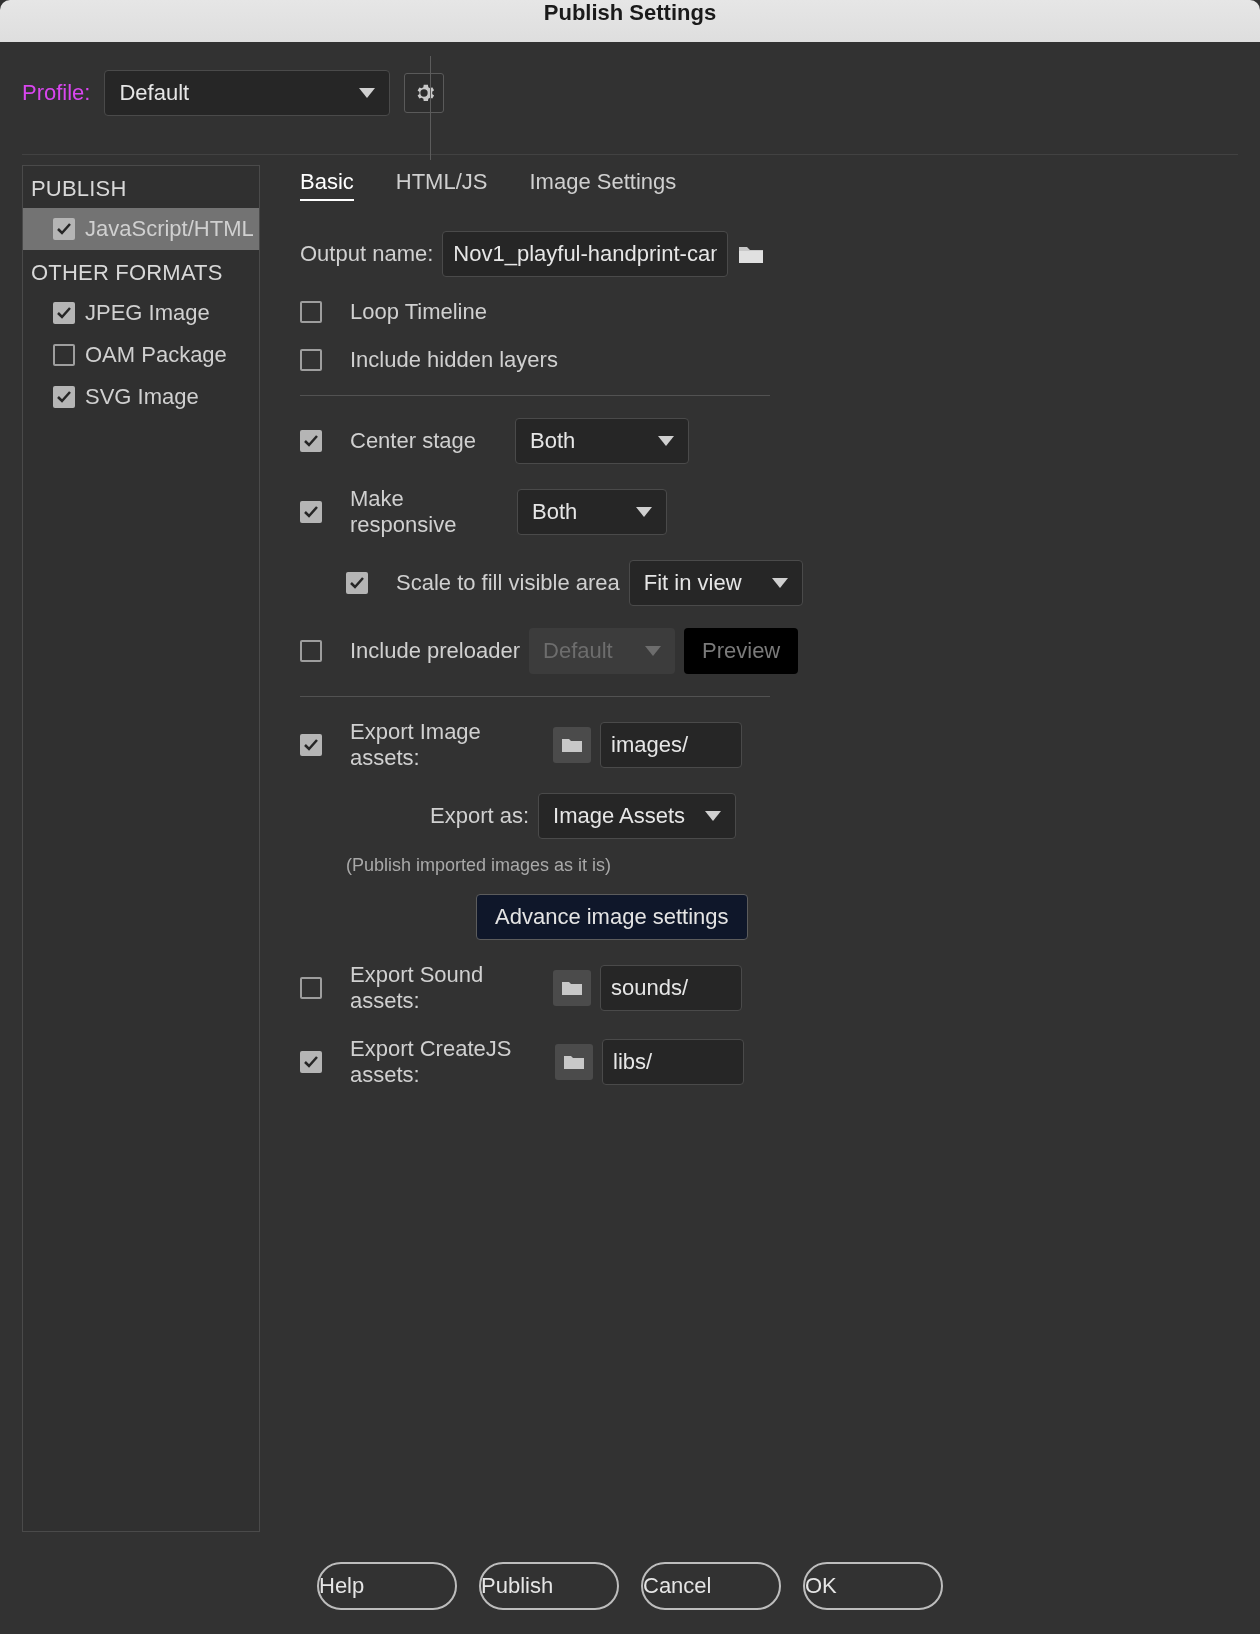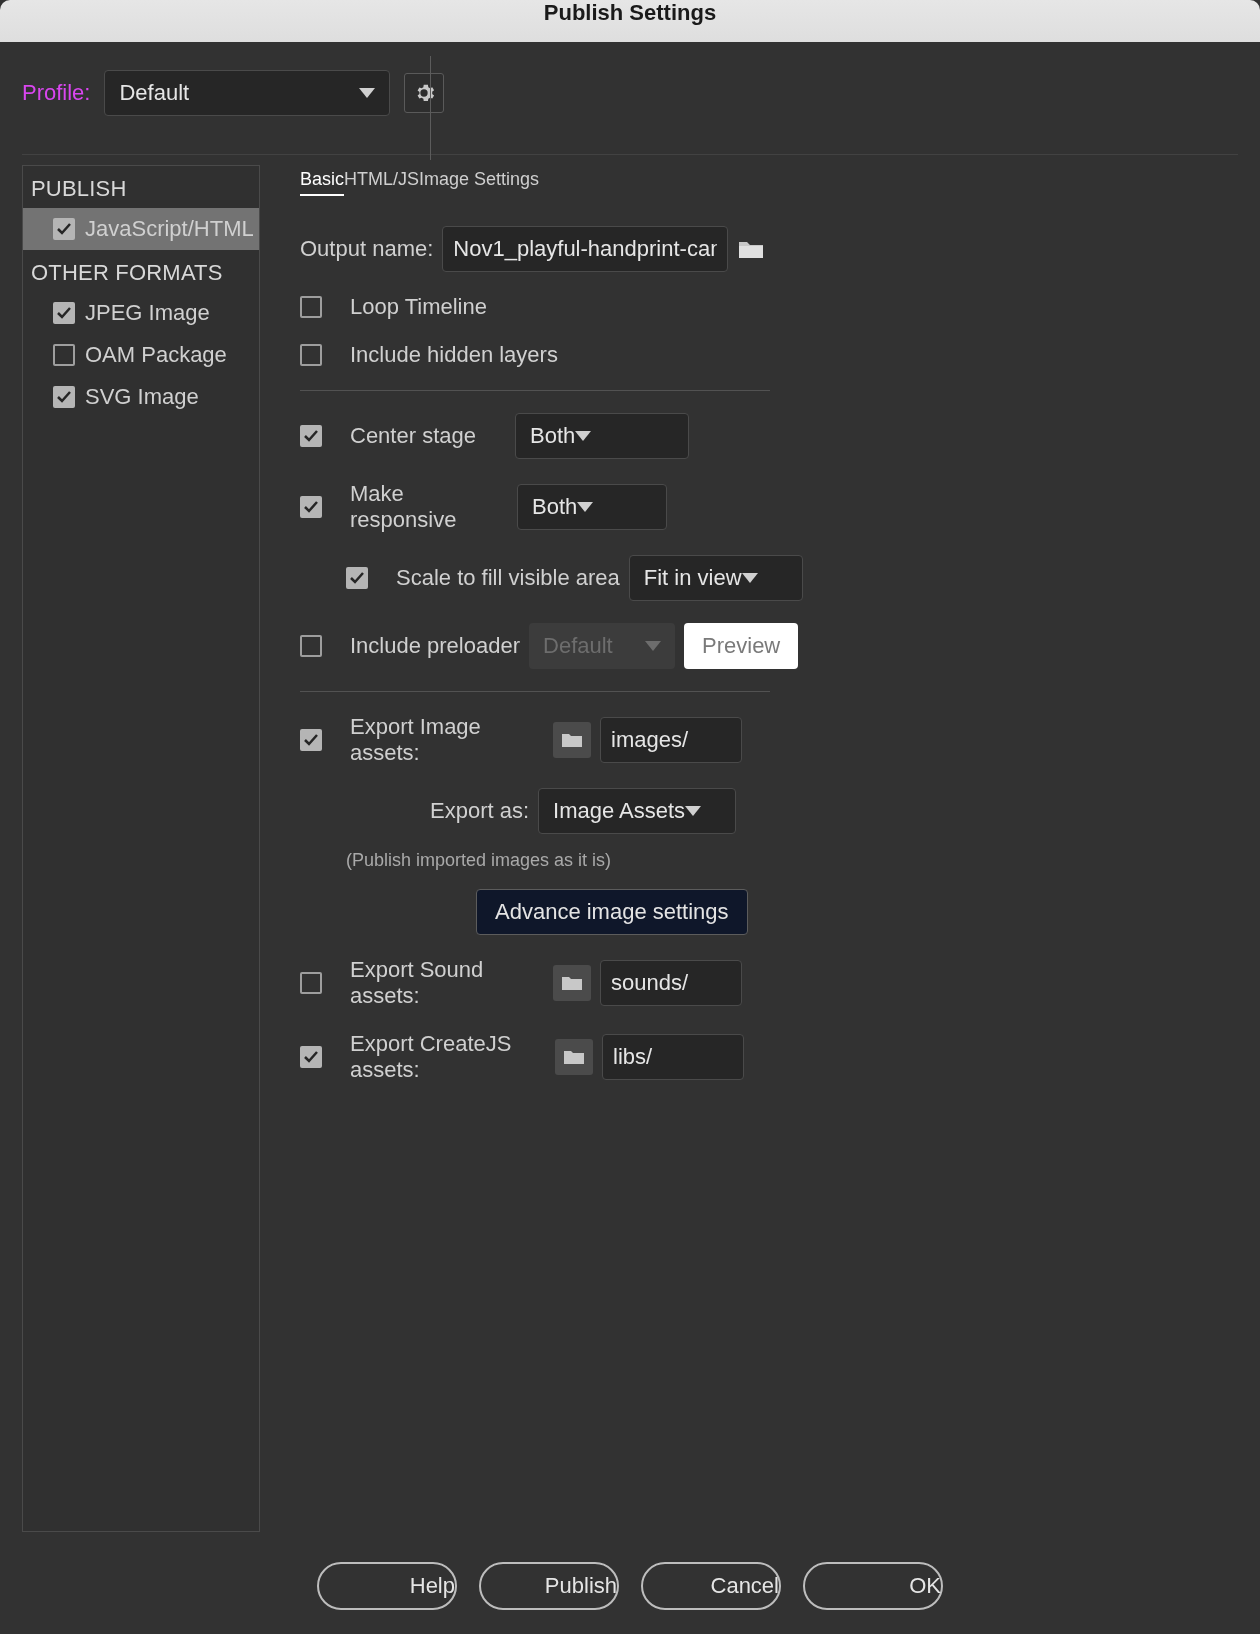--- a/index.html
+++ b/index.html
@@ -16,35 +16,35 @@
   .hsep { height:1px; background:#1d1d1d; border-bottom:1px solid #424242; margin:28px 22px 0 22px; }
   .body-area { display:flex; padding:10px 22px; gap:40px; flex:1; }
   .sidebar { width:238px; border:1px solid #4a4a4a; background:#303030; }
   .sb-heading { color:#d8d8d8; font-size:22px; padding:10px 8px 6px 8px; letter-spacing:.2px; }
   .sb-item { display:flex; align-items:center; gap:10px; padding:8px 6px 8px 30px; font-size:22px; color:#d0d0d0; }
   .sb-item.selected { background:#737373; }
   .chk { width:22px; height:22px; background:#b5b5b5; border-radius:2px; display:inline-flex; align-items:center; justify-content:center; flex:none; }
   .chk.blank { background:transparent; border:2px solid #9e9e9e; width:22px; height:22px; }
   .chk svg { display:block; }
   .panel { flex:1; padding-top:4px; }
-  .tabs { display:flex; font-size:18px; color:#cfcfcf; margin-bottom:30px; }
+  .tabs { display:flex; gap:42px; font-size:22px; color:#cfcfcf; margin-bottom:30px; }
   .tab.active { color:#fff; border-bottom:2px solid #fff; padding-bottom:4px; }
   .row { display:flex; align-items:center; gap:9px; margin-bottom:22px; }
   .label { color:#d0d0d0; font-size:22px; }
   .text-input { background:#262626; border:1px solid #4a4a4a; color:#e6e6e6; height:46px; border-radius:4px; padding:0 10px; font-size:22px; }
   .folder-icon { width:28px; height:22px; display:inline-block; }
   .folder-btn { width:38px; height:36px; background:#4b4b4b; border-radius:3px; display:flex; align-items:center; justify-content:center; }
   .divider { height:1px; background:#525252; margin:8px 0 22px 0; width:470px; }
-  .dropdown { background:#262626; border:1px solid #4a4a4a; color:#e6e6e6; height:46px; border-radius:4px; display:flex; align-items:center; padding:11px 14px; font-size:22px; }
+  .dropdown { background:#262626; border:1px solid #4a4a4a; color:#e6e6e6; height:46px; border-radius:4px; display:flex; align-items:center; justify-content:space-between; padding:11px 14px; font-size:22px; }
   .disabled-dd { background:#3c3c3c; color:#6d6d6d; border-color:#3c3c3c; height:46px; border-radius:4px; display:flex; align-items:center; justify-content:space-between; padding:0 14px; font-size:22px; }
-  .disabled-btn { background:#ffffff; color:#7a7a7a; height:46px; border-radius:4px; padding:0 18px; display:flex; align-items:center; font-size:22px; }
+  .disabled-btn { background:#000000; color:#7a7a7a; height:46px; border-radius:4px; padding:0 18px; display:flex; align-items:center; font-size:22px; }
   .btn-outline { border:1px solid #5c5c5c; background:#0f172a; color:#e4e4e4; height:46px; border-radius:4px; padding:16px 18px; font-size:22px; display:flex; align-items:center; }
   .hint { color:#a9a9a9; font-size:18px; margin-left:46px; margin-top:-6px; margin-bottom:18px; }
   .footer { display:flex; gap:22px; justify-content:center; padding:20px 22px 24px 22px; }
-  .pill { border:2px solid #bdbdbd; background:transparent; color:#e5e5e5; height:48px; border-radius:26px; width:140px; display:flex; align-items:center; justify-content:flex-end; font-size:22px; }
+  .pill { border:2px solid #bdbdbd; background:transparent; color:#e5e5e5; height:48px; border-radius:26px; width:140px; display:flex; align-items:center; justify-content:flex-start; font-size:22px; }
   svg.gear { fill:#c9c9c9; }
 </style>
 </head>
 <body>
 
 <div class="window">
   <div class="titlebar">
     <span>Publish Settings</span>
   </div>
 

